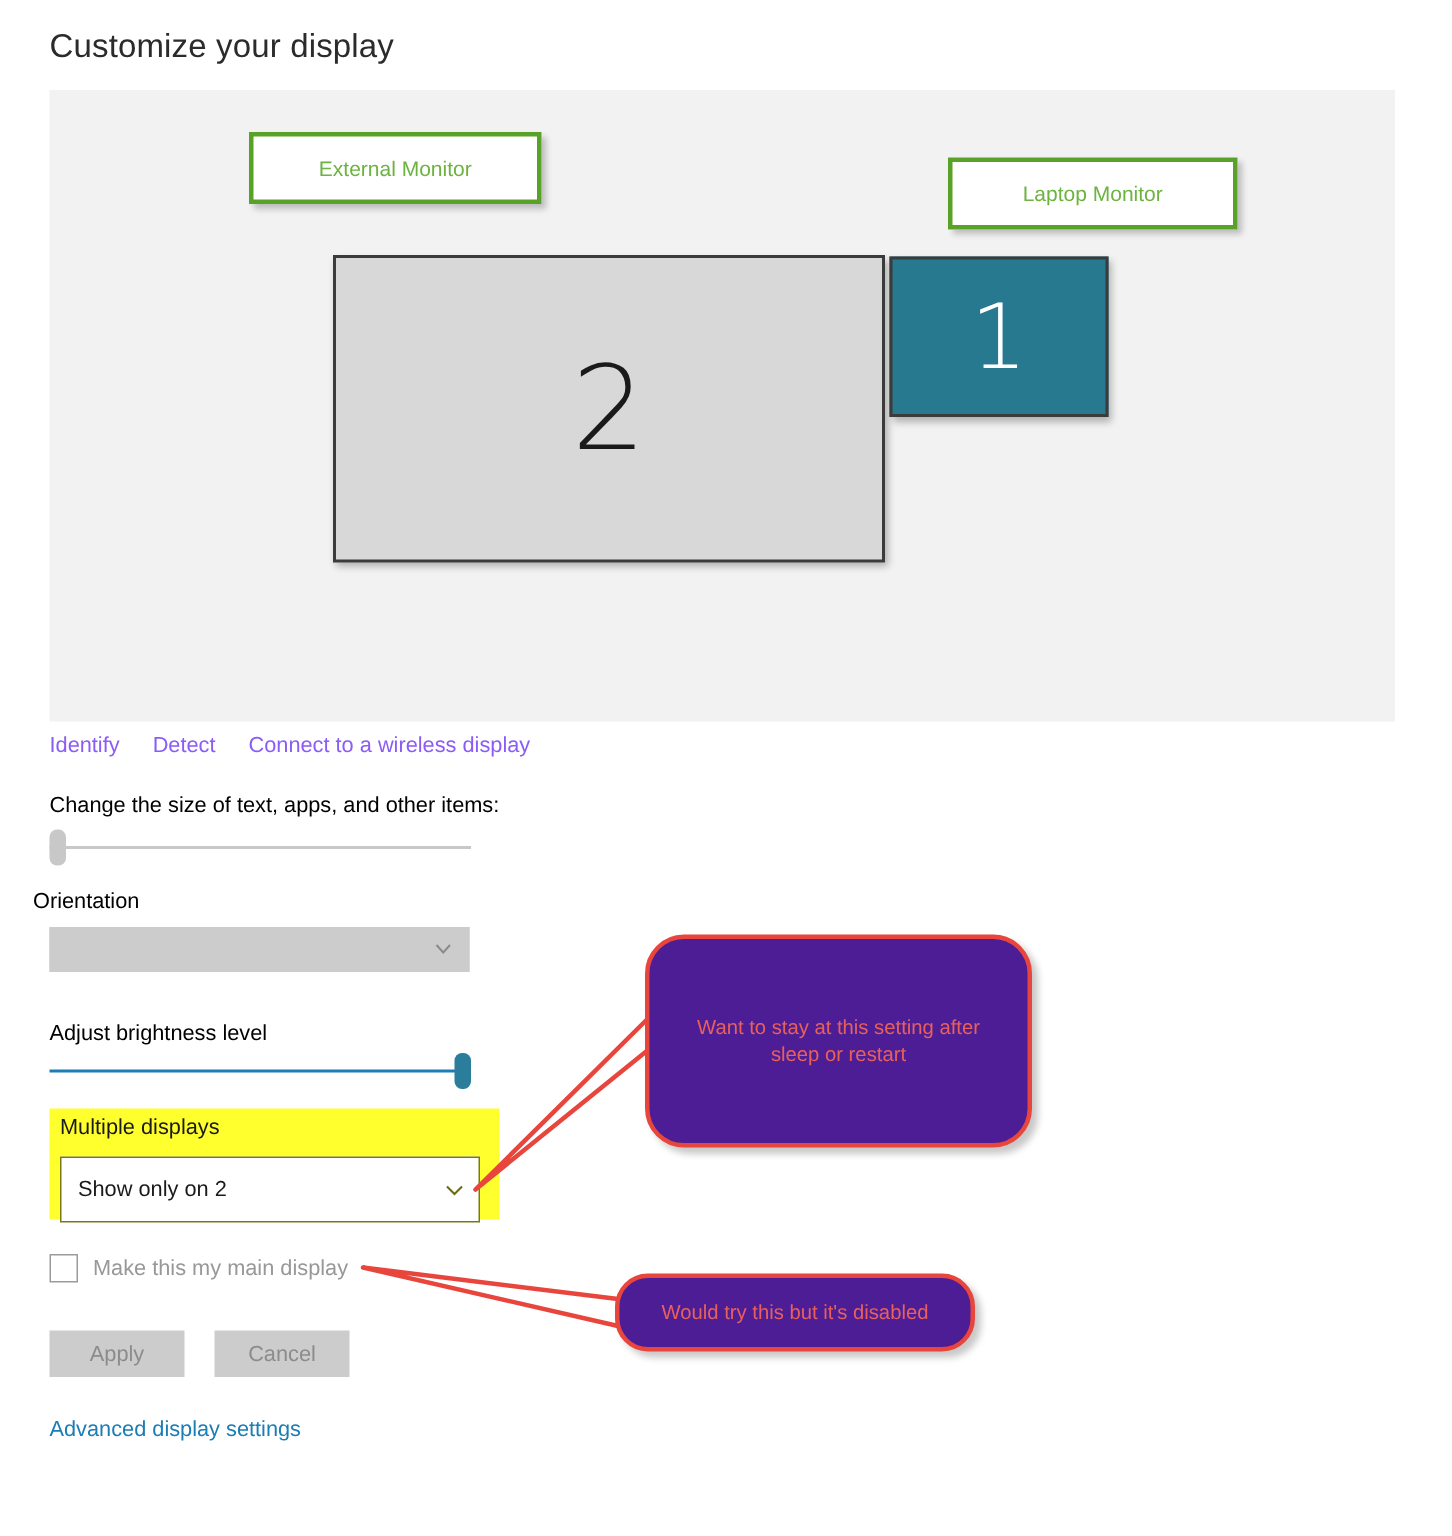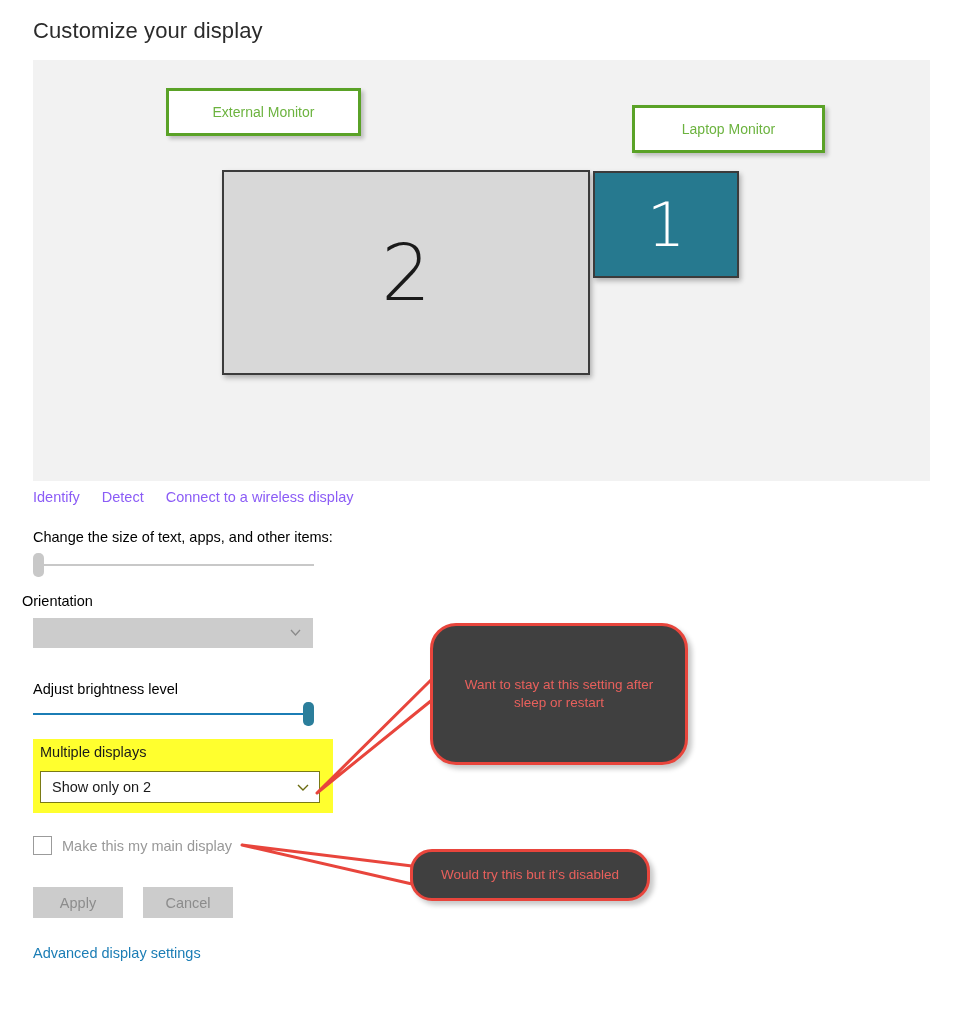--- a/index.html
+++ b/index.html
@@ -152,21 +152,21 @@
   }
   .combo-orientation {
     left: 33px; top: 618px;
     width: 280px; height: 30px;
     background: #cccccc;
     border: 1px solid #cccccc;
     color: #8a8a8a;
   }
   .combo-multiple {
     left: 40px; top: 771px;
-    width: 280px; height: 32px;
+    width: 280px; height: 44px;
     background: #ffffff;
     border: 1px solid #7a7a14;
     color: #1a1a1a;
   }
   .chevron {
     position: absolute;
     right: 11px; top: 50%;
     width: 11px; height: 11px;
     margin-top: -6px;
   }
@@ -228,21 +228,21 @@
     left: 33px; top: 945px;
     color: #1b7db5;
     font-size: 14.5px;
     white-space: nowrap;
     cursor: pointer;
   }
 
   
   .callout {
     position: absolute;
-    background: #404040;
+    background: #4c1d95;
     border: 3px solid #e8453c;
     border-radius: 26px;
     color: #e8605c;
     display: flex;
     align-items: center;
     justify-content: center;
     text-align: center;
     font-size: 13.5px;
     line-height: 1.35;
     box-shadow: 4px 4px 5px rgba(0,0,0,0.22);

